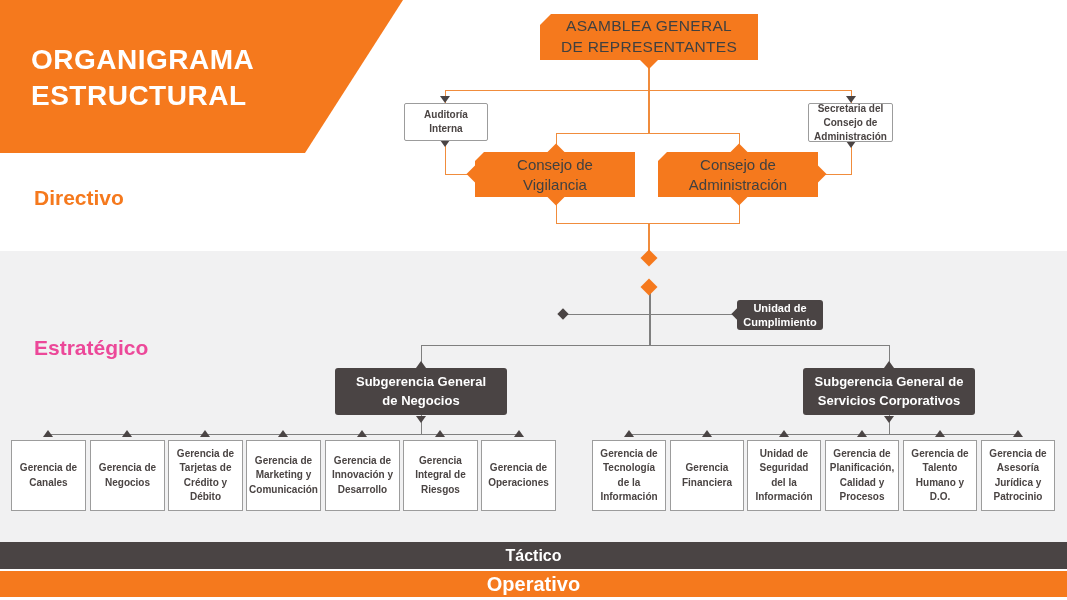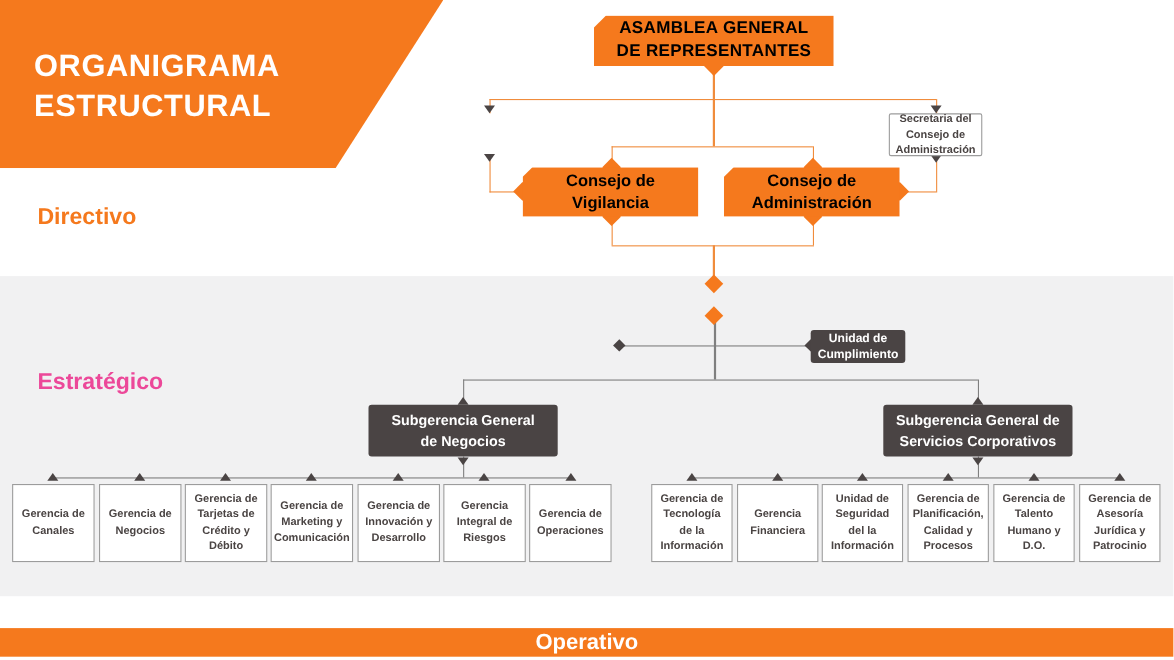--- a/index.html
+++ b/index.html
@@ -27,21 +27,21 @@
 
   .ar{position:absolute;width:0;height:0;border-left:5px solid transparent;border-right:5px solid transparent;}
   .up{border-bottom:7px solid #4A4444;}
   .dn{border-top:7px solid #4A4444;}
 
   .dm{position:absolute;width:12px;height:12px;background:#F5791D;transform:rotate(45deg);}
   .nub{position:absolute;width:8px;height:8px;background:#4A4444;transform:rotate(45deg);}
   #asamblea-pointer{position:absolute;width:0;height:0;border-left:11px solid transparent;border-right:11px solid transparent;border-top:11px solid #F5791D;}
 
   .node{position:absolute;display:flex;align-items:center;justify-content:center;text-align:center;white-space:pre-line;box-sizing:border-box;}
-  .orange-box{background:#F5791D;color:#000000;font-weight:700;}
+  .orange-box{background:#F5791D;color:#404040;font-weight:400;}
   .bevel10{clip-path:polygon(11px 0,100% 0,100% 100%,0 100%,0 11px);}
   .bevel8{clip-path:polygon(9px 0,100% 0,100% 100%,0 100%,0 9px);}
   .dark-box{background:#4A4444;color:#fff;border-radius:3px;}
   .white-box{background:#fff;border:1px solid #9C9C9C;color:#4A4443;}
   .small-note{font-size:10px;font-weight:600;line-height:1.4;border-radius:2px;}
   .child{font-size:10px;font-weight:600;line-height:1.45;color:#4A4443;}
 </style>
 </head>
 <body>
 
@@ -111,20 +111,22 @@
   <div class="dm" style="left:550px;top:191px;"></div>
   <div class="dm" style="left:733px;top:191px;"></div>
   <div class="dm" style="left:643px;top:252px;"></div>
   <div class="dm" style="left:643px;top:281px;"></div>
   <div class="nub" style="left:559px;top:310px;"></div>
   <div class="nub" style="left:733px;top:310px;"></div>
 
   <div class="node orange-box bevel10" style="left:540px;top:14px;width:218px;height:46px;font-size:15.5px;line-height:1.35;letter-spacing:.3px;">ASAMBLEA GENERAL
 DE REPRESENTANTES</div>
 
+  <div class="node white-box small-note" style="left:404px;top:103px;width:84px;height:38px;">Auditoría
+Interna</div>
 
   <div class="node white-box small-note" style="left:808px;top:103px;width:85px;height:39px;">Secretaria del
 Consejo de
 Administración</div>
 
   <div class="node orange-box bevel8" style="left:475px;top:152px;width:160px;height:45px;font-size:15px;line-height:1.3;">Consejo de
 Vigilancia</div>
 
   <div class="node orange-box bevel8" style="left:658px;top:152px;width:160px;height:45px;font-size:15px;line-height:1.3;">Consejo de
 Administración</div>
@@ -176,17 +178,20 @@
 Procesos</div>
   <div class="node white-box child" style="left:903px;top:440px;width:74px;height:71px;">Gerencia de
 Talento
 Humano y
 D.O.</div>
   <div class="node white-box child" style="left:981px;top:440px;width:74px;height:71px;">Gerencia de
 Asesoría
 Jurídica y
 Patrocinio</div>
 
+  <div class="band" id="bar-tactico">
+    <span>Táctico</span>
+  </div>
   <div class="band" id="bar-operativo">
     <span>Operativo</span>
   </div>
 
 </div>
 
 </body></html>

